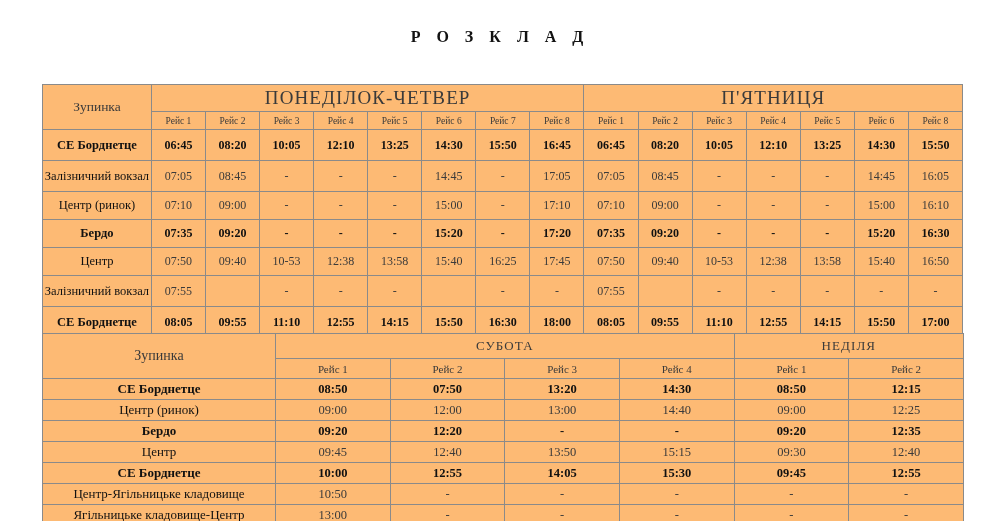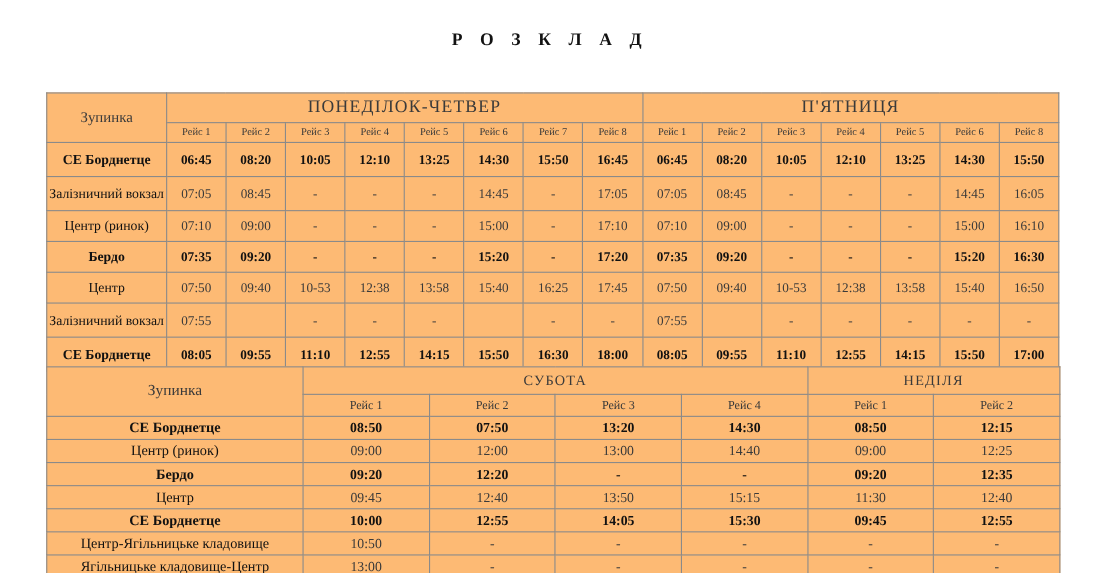--- a/index.html
+++ b/index.html
@@ -50,21 +50,21 @@
     padding: 0;
     text-align: center;
     vertical-align: middle;
     font-weight: normal;
     color: #3a3a3a;
   }
   .sched .stop-cell {
     color: #111111;
   }
   .daygroup {
-    font-size: 16px;
+    font-size: 19px;
     font-weight: bold;
     letter-spacing: 1.1px;
     color: #121212;
     height: 26px;
   }
   .stop-head {
     font-size: 13.5px;
     font-weight: bold;
     color: #121212;
   }
@@ -354,21 +354,21 @@
             <td class="time">-</td>
             <td class="time">09:20</td>
             <td class="time">12:35</td>
           </tr>
           <tr class="row-h-sm">
             <td class="stop-cell">Центр</td>
             <td class="time">09:45</td>
             <td class="time">12:40</td>
             <td class="time">13:50</td>
             <td class="time">15:15</td>
-            <td class="time">11:30</td>
+            <td class="time">09:30</td>
             <td class="time">12:40</td>
           </tr>
           <tr class="bold-row row-h-sm">
             <td class="stop-cell">СЕ Борднетце</td>
             <td class="time">10:00</td>
             <td class="time">12:55</td>
             <td class="time">14:05</td>
             <td class="time">15:30</td>
             <td class="time">09:45</td>
             <td class="time">12:55</td>

